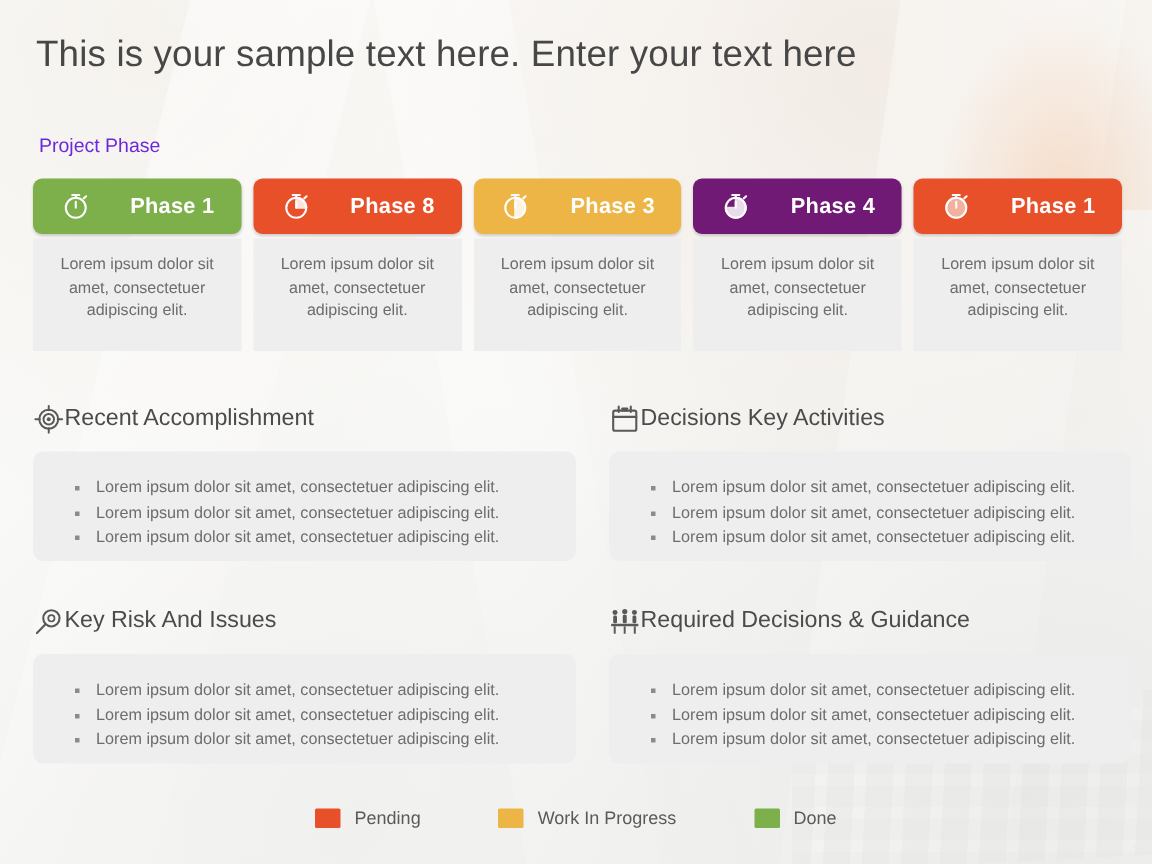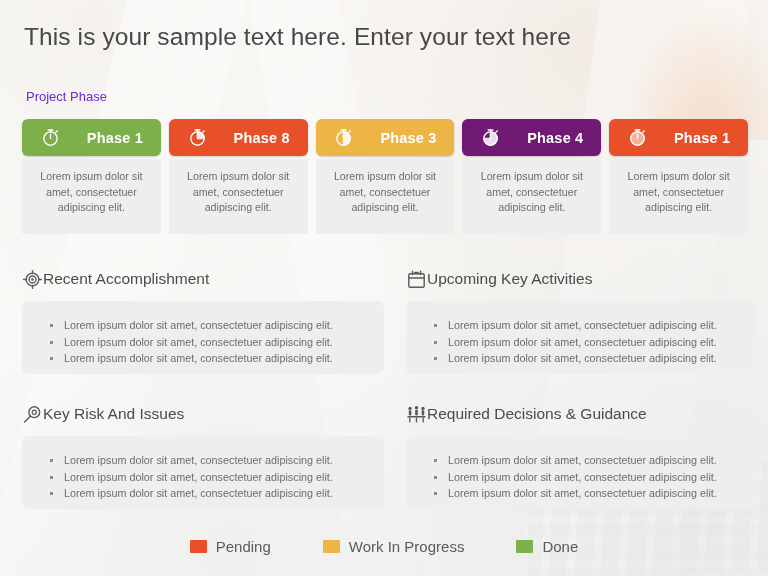--- a/index.html
+++ b/index.html
@@ -209,21 +209,21 @@
     align-items: center;
     gap: 9px;
   }
   .legend-swatch {
     width: 17px;
     height: 13px;
     flex: 0 0 auto;
     border-radius: 1px;
   }
   .legend-label {
-    font-size: 15px;
+    font-size: 12px;
     color: #5a5a5a;
   }
 </style>
 </head>
 <body>
 
 <div class="bg-layer">
   <div class="bg-wash"></div>
   <div class="bg-streak bg-s1"></div>
   <div class="bg-streak bg-s2"></div>
@@ -348,21 +348,21 @@
       <div class="quad-head">
         <span style="color: rgb(89, 89, 89); display: block; line-height: 0;">
           <svg class="qic" viewBox="0 0 24 24" fill="none" stroke="currentColor" stroke-width="1.6" stroke-linecap="round" stroke-linejoin="round" aria-hidden="true">
       <rect x="3.2" y="5.4" width="17.6" height="15.4" rx="1.4"></rect>
       <line x1="3.2" y1="10.2" x2="20.8" y2="10.2"></line>
       <line x1="7.4" y1="2.4" x2="7.4" y2="6.4"></line>
             <line x1="16.6" y1="2.4" x2="16.6" y2="6.4"></line>
       <rect x="9.4" y="3.0" width="5.2" height="3.0" fill="currentColor" stroke="none" rx="0.6"></rect>
     </svg>
         </span>
-        <span class="quad-title">Upcoming Key Activities</span>
+        <span class="quad-title">Decisions Key Activities</span>
       </div>
       <div class="quad-panel">
         <ul>
           <li>Lorem ipsum dolor sit amet, consectetuer adipiscing elit.</li>
           <li>Lorem ipsum dolor sit amet, consectetuer adipiscing elit.</li>
           <li>Lorem ipsum dolor sit amet, consectetuer adipiscing elit.</li>
         </ul>
       </div>
     </div>
   <div class="quad" id="quad-kr">

